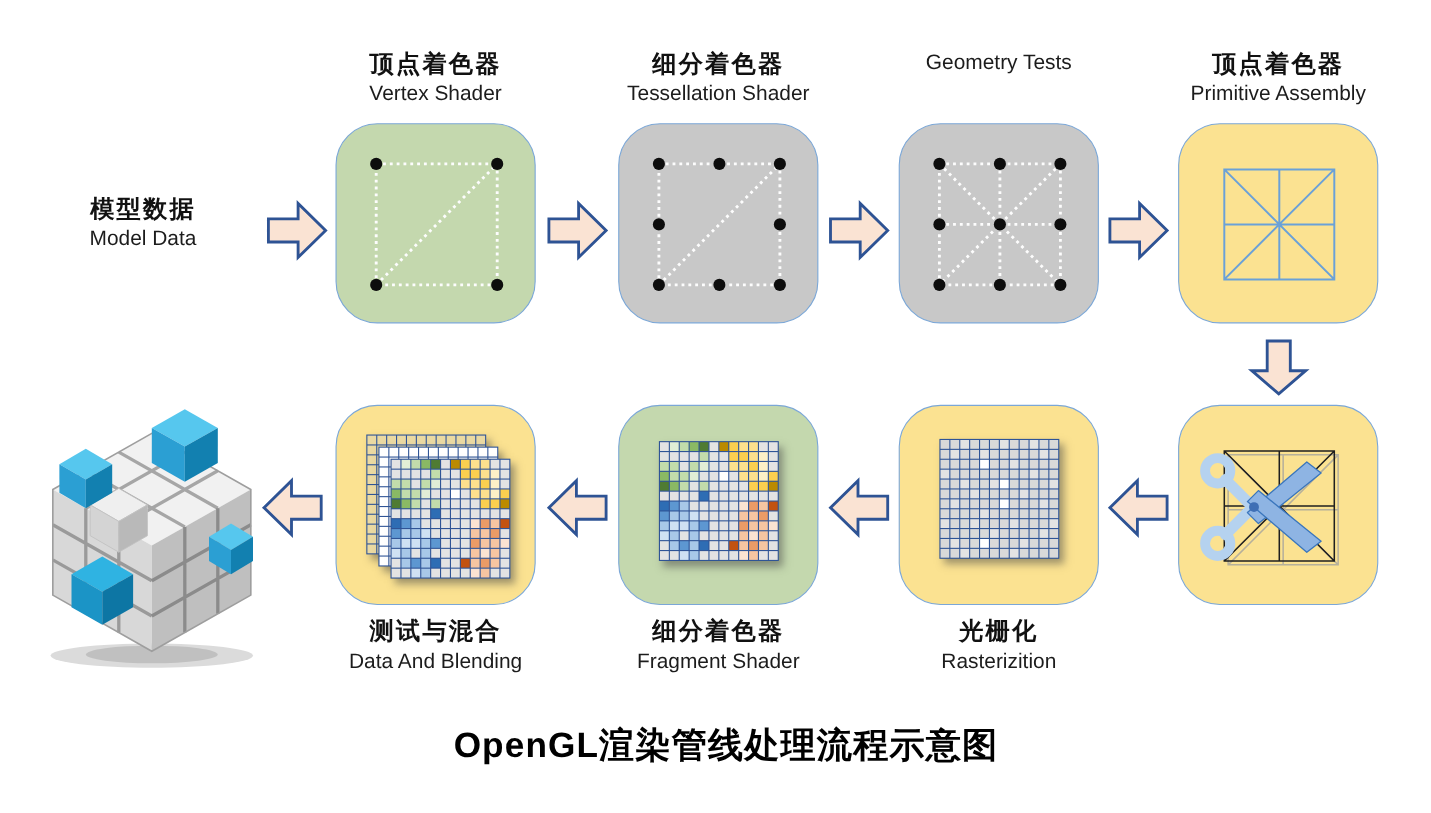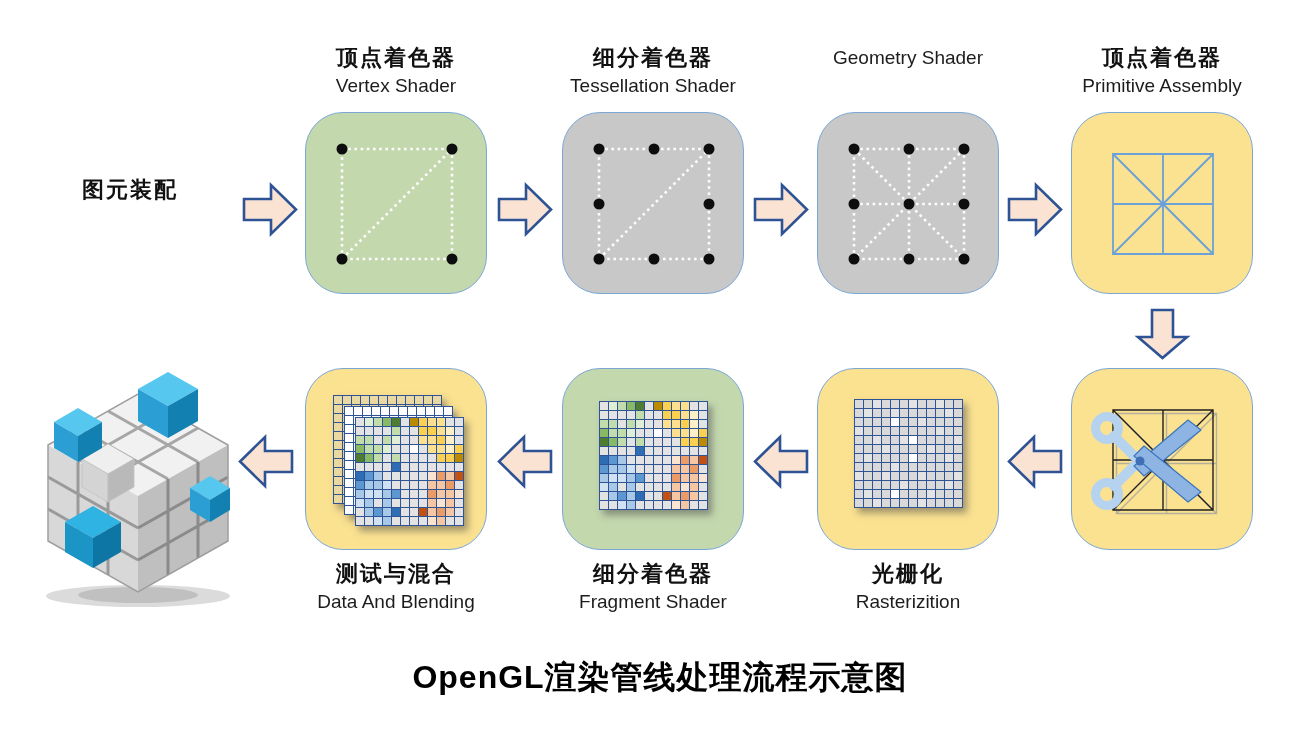--- a/index.html
+++ b/index.html
@@ -54,33 +54,34 @@
   #blend-front{left:49px;top:48px;}
 
   .cube-wrap{position:absolute;left:38px;top:358px;width:200px;height:252px;}
 </style>
 </head>
 <body>
 
 <div id="canvas">
 
   <div class="io-label">
-    <div class="zh">图元装配</div>
+    <div class="zh">模型数据</div>
+    <div class="en">Model Data</div>
   </div>
 
   <div class="stage-label lbl-top" id="lb-vertex">
     <div class="zh">顶点着色器</div>
     <div class="en">Vertex Shader</div>
   </div>
   <div class="stage-label lbl-top" id="lb-tess">
     <div class="zh">细分着色器</div>
     <div class="en">Tessellation Shader</div>
   </div>
   <div class="stage-label lbl-top" id="lb-geo">
-    <div class="en">Geometry Shader</div>
+    <div class="en">Geometry Tests</div>
   </div>
   <div class="stage-label lbl-top" id="lb-prim">
     <div class="zh">顶点着色器</div>
     <div class="en">Primitive Assembly</div>
   </div>
 
   <div class="stage-box box-green" id="sb-vertex">
     <svg viewBox="0 0 182 182" width="182" height="182">
       <g stroke="#fdfdfd" stroke-width="2.6" stroke-dasharray="2.6 3.6" fill="none">
         <path d="M36 36 H146 M146 36 V146 M146 146 H36 M36 146 V36 M36 146 L146 36"></path>

